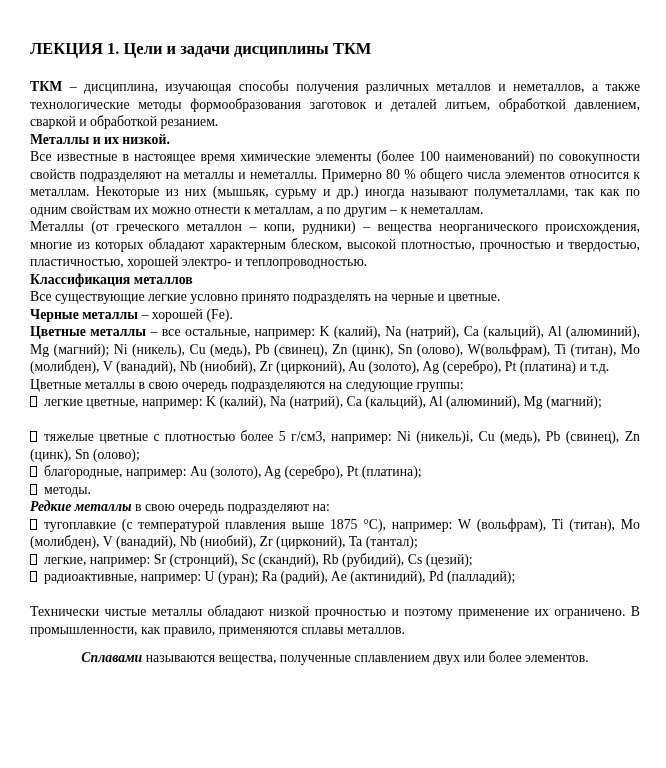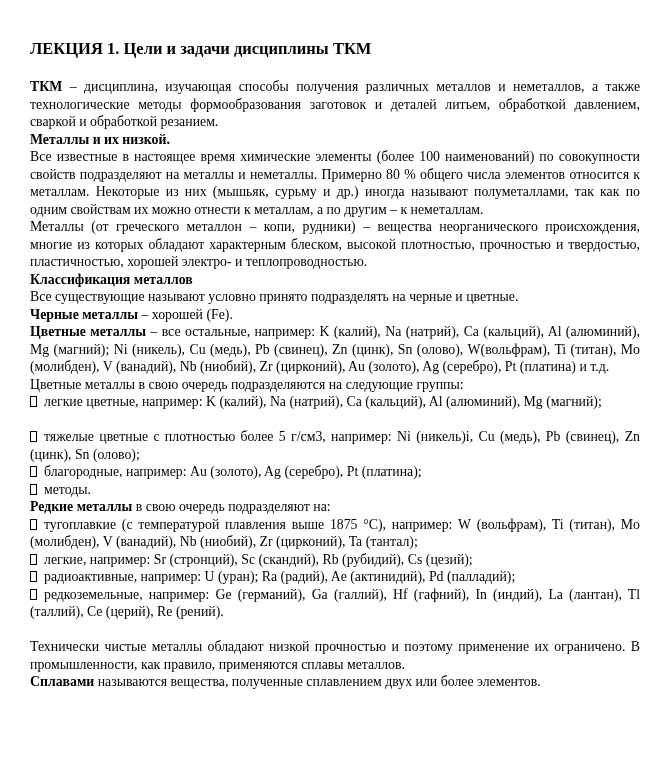--- a/index.html
+++ b/index.html
@@ -32,26 +32,27 @@
     margin-bottom: 18px;
     text-align: left;
   }
   .para.h {
     text-align: left;
   }
   .para.blank {
     height: 17.5px;
   }
   .para.clipped {
-    text-align: left;
+    text-align: center;
     white-space: nowrap;
     overflow: hidden;
+    margin-top: 11px;
   }
   .b  { font-weight: bold; }
-  .i  { }
+  .i  { font-style: italic; }
   .box {
     display: inline-block;
     width: 7px;
     height: 11px;
     border: 1px solid #000000;
     margin-right: 7px;
     vertical-align: -1px;
     box-sizing: border-box;
   }
 </style>
@@ -59,31 +60,30 @@
 <body>
 
 <div class="page">
   <div class="doc" id="doc">
       <div class="para title"><span class="b ">ЛЕКЦИЯ 1. Цели и задачи дисциплины ТКМ</span></div>
       <div class="para p"><span class="b ">ТКМ</span><span class=""> – дисциплина, изучающая способы получения различных металлов и неметаллов, а также технологические методы формообразования заготовок и деталей литьем, обработкой давлением, сваркой и обработкой резанием.</span></div>
       <div class="para h"><span class="b ">Металлы и их низкой.</span></div>
       <div class="para p"><span class="">Все известные в настоящее время химические элементы (более 100 наименований) по совокупности свойств подразделяют на металлы и неметаллы. Примерно 80 % общего числа элементов относится к металлам. Некоторые из них (мышьяк, сурьму и др.) иногда называют полуметаллами, так как по одним свойствам их можно отнести к металлам, а по другим – к неметаллам.</span></div>
       <div class="para p"><span class="">Металлы (от греческого металлон – копи, рудники) – вещества неорганического происхождения, многие из которых обладают характерным блеском, высокой плотностью, прочностью и твердостью, пластичностью, хорошей электро- и теплопроводностью.</span></div>
       <div class="para h"><span class="b ">Классификация металлов</span></div>
-      <div class="para p"><span class="">Все существующие называют условно принято подразделять на черные и цветные.</span></div>
+      <div class="para p"><span class="">Все существующие легкие условно принято подразделять на черные и цветные.</span></div>
       <div class="para p"><span class="b ">Черные металлы</span><span class=""> – хорошей (Fe).</span></div>
       <div class="para p"><span class="b ">Цветные металлы</span><span class=""> – все остальные, например: K (калий), Na (натрий), Ca (кальций), Al (алюминий), Mg (магний); Ni (никель), Cu (медь), Pb (свинец), Zn (цинк), Sn (олово), W(вольфрам), Ti (титан), Mo (молибден), V (ванадий), Nb (ниобий), Zr (цирконий), Au (золото), Ag (серебро), Pt (платина) и т.д.</span></div>
       <div class="para p"><span class="">Цветные металлы в свою очередь подразделяются на следующие группы:</span></div>
       <div class="para li"><span class="box"></span><span class="">легкие цветные, например: K (калий), Na (натрий), Ca (кальций), Al (алюминий), Mg (магний);</span></div>
       <div class="para blank"></div>
       <div class="para li"><span class="box"></span><span class="">тяжелые цветные с плотностью более 5 г/см3, например: Ni (никель)i, Cu (медь), Pb (свинец), Zn (цинк), Sn (олово);</span></div>
       <div class="para li"><span class="box"></span><span class="">благородные, например: Au (золото), Ag (серебро), Pt (платина);</span></div>
       <div class="para li"><span class="box"></span><span class="">методы.</span></div>
       <div class="para p"><span class="b i">Редкие металлы</span><span class=""> в свою очередь подразделяют на:</span></div>
       <div class="para li"><span class="box"></span><span class="">тугоплавкие (с температурой плавления выше 1875 °С), например: W (вольфрам), Ti (титан), Mo (молибден), V (ванадий), Nb (ниобий), Zr (цирконий), Ta (тантал);</span></div>
       <div class="para li"><span class="box"></span><span class="">легкие, например: Sr (стронций), Sc (скандий), Rb (рубидий), Cs (цезий);</span></div>
       <div class="para li"><span class="box"></span><span class="">радиоактивные, например: U (уран); Ra (радий), Ae (актинидий), Pd (палладий);</span></div>
-      <div class="para li"><span class="box"></span><span class="">редкоземельные, например: Ge (германий), Ga (галлий), Hf (гафний), In (индий), La (лантан), Tl (таллий), Ce (церий), Re (рений).</span></div>
       <div class="para blank"></div>
       <div class="para p"><span class="">Технически чистые металлы обладают низкой прочностью и поэтому применение их ограничено. В промышленности, как правило, применяются сплавы металлов.</span></div>
       <div class="para clipped"><span class="b i">Сплавами</span><span class=""> называются вещества, полученные сплавлением двух или более элементов.</span></div>
     </div>
 </div>
 
 </body></html>

